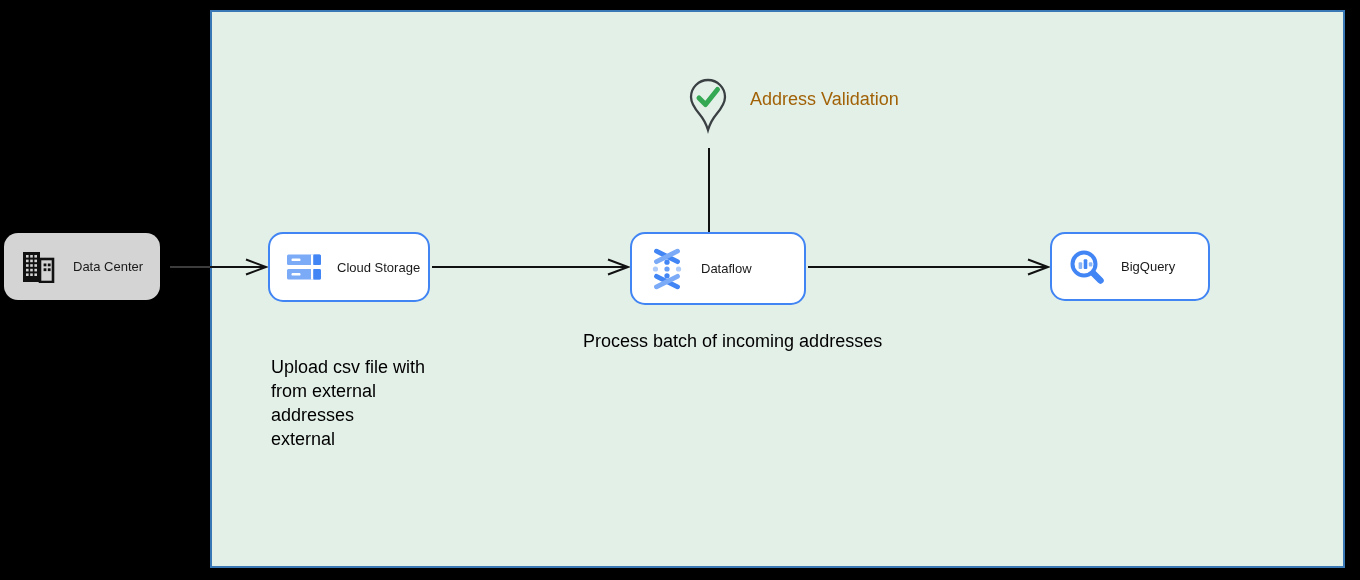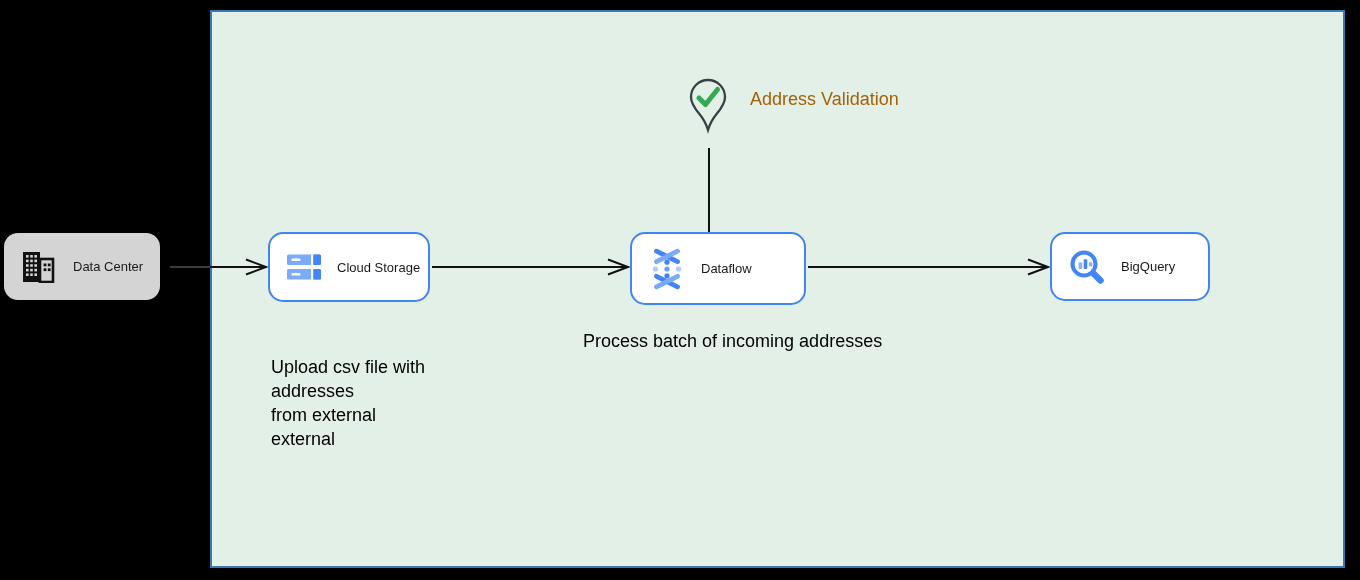--- a/index.html
+++ b/index.html
@@ -173,19 +173,19 @@
   <svg class="pin" viewBox="0 0 40 58">
     <path d="M20 2 C10.6 2 3 9.6 3 19 C3 25.5 7 30.8 11.6 36.2 C14.8 40 17.8 44.6 20 52 C22.2 44.6 25.2 40 28.4 36.2 C33 30.8 37 25.5 37 19 C37 9.6 29.4 2 20 2 Z" fill="none" stroke="#3b4043" stroke-width="2.3"></path>
     <polyline points="11,20 17.5,26.5 29.5,11.5" fill="none" stroke="#34a853" stroke-width="5" stroke-linecap="round" stroke-linejoin="round"></polyline>
   </svg>
   <div class="api-label">
     <div>Address Validation</div>
   </div>
 
   <div class="caption caption-storage">
     <div>Upload csv file with</div>
+    <div>from external</div>
     <div>addresses</div>
-    <div>from external</div>
     <div>external</div>
   </div>
   <div class="caption caption-dataflow">Process batch of incoming addresses</div>
 
 </div>
 
 </body></html>

